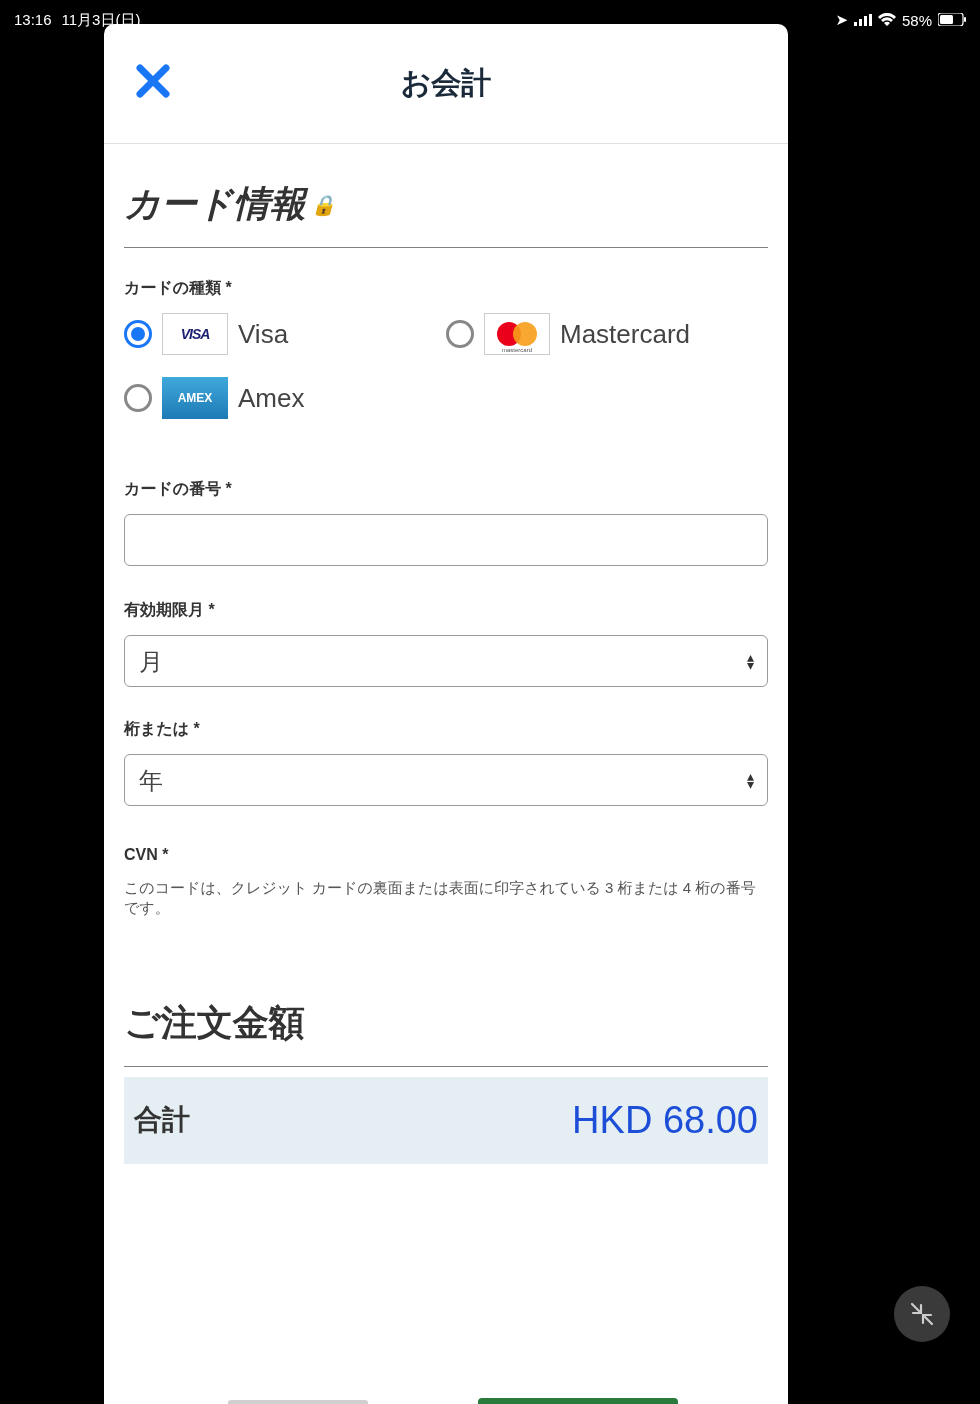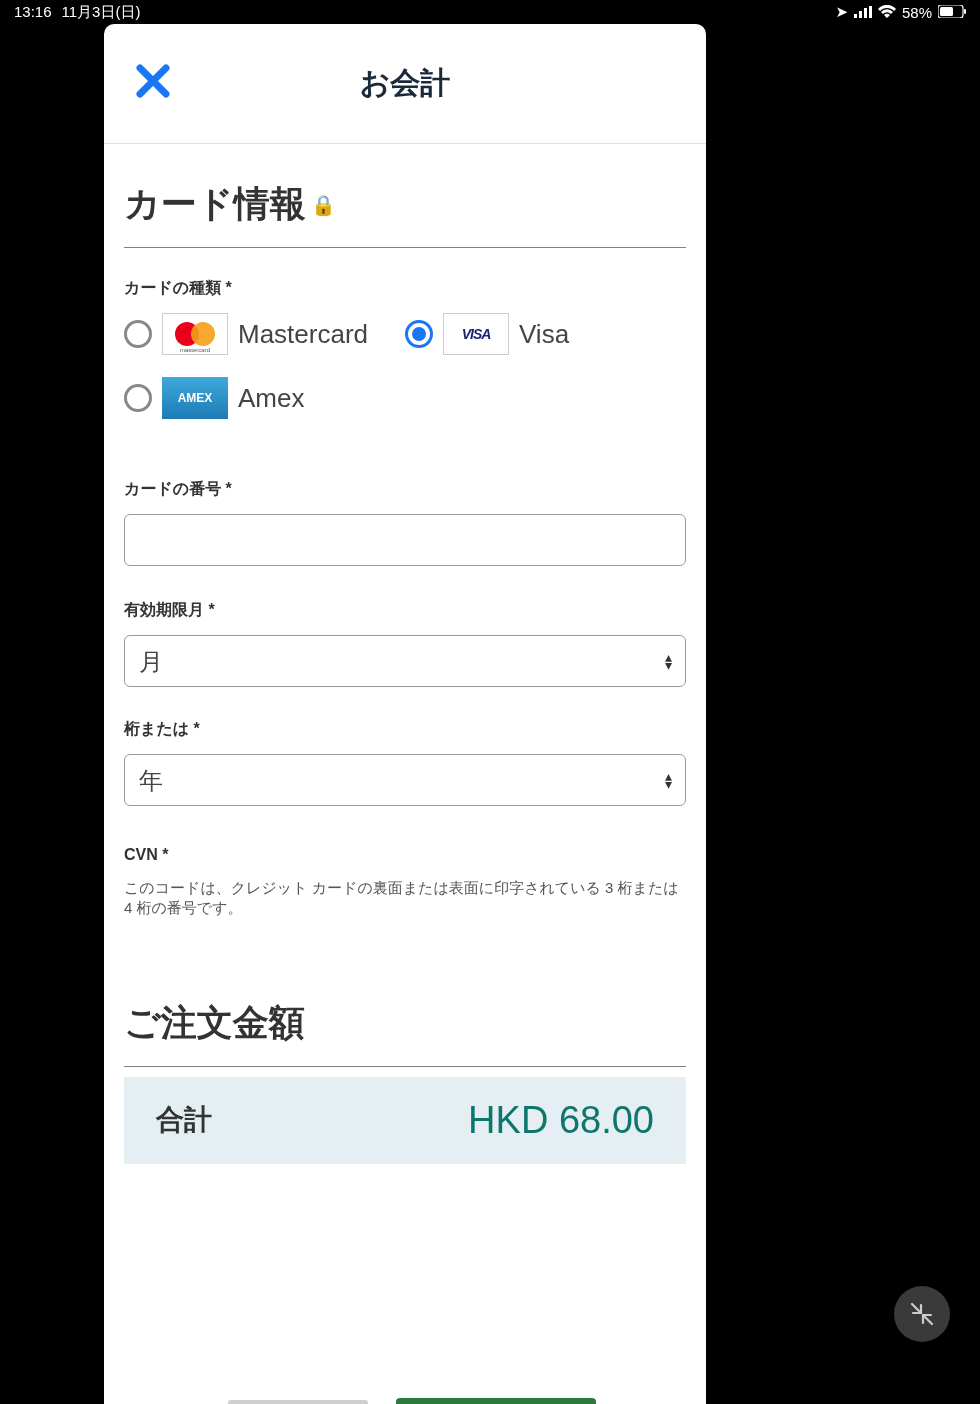--- a/index.html
+++ b/index.html
@@ -8,32 +8,32 @@
       height: 1404px;
       background: #000;
       font-family: -apple-system, BlinkMacSystemFont, "Hiragino Sans", "Hiragino Kaku Gothic ProN", sans-serif;
       position: relative;
       overflow: hidden;
     }
     .status-bar {
       display: flex;
       justify-content: space-between;
       align-items: center;
-      padding: 4px 14px;
+      padding: 20px 14px;
       color: #fff;
       font-size: 15px;
       height: 24px;
     }
     .status-left { display: flex; gap: 10px; }
     .status-right { display: flex; align-items: center; gap: 6px; }
     .card-wrap {
       position: absolute;
       top: 24px;
       left: 104px;
-      width: 602px;
+      width: 684px;
       height: 1380px;
       background: #fff;
       border-radius: 10px 10px 0 0;
       overflow: hidden;
     }
     .topbar {
       display: flex;
       align-items: center;
       height: 120px;
       border-bottom: 1px solid #e0e0e0;
@@ -57,20 +57,21 @@
     }
     .content { padding: 20px 20px 0 20px; }
     .sec-title {
       font-size: 36px;
       font-weight: 700;
       color: #333;
       display: flex;
       align-items: center;
       gap: 6px;
       margin-top: 16px;
+      font-style: italic;
     }
     .lock-icon {
       font-size: 20px;
       color: #d8a400;
     }
     .divider {
       border: none;
       border-top: 1px solid #808080;
       margin: 18px 0 30px 0;
     }
@@ -228,26 +229,26 @@
     .order-title {
       font-size: 36px; font-weight: 700; color:#333;
     }
     .order-divider {
       border:none; border-top:1px solid #808080;
       margin: 18px 0 0 0;
     }
     .total-bar {
       background:#e5eef2;
       margin-top: 10px;
-      padding: 22px 32px;
+      padding: 22px 10px;
       display:flex; justify-content:space-between; align-items:center;
       border-radius:1px;
     }
     .total-label { font-size:28px; color:#333; font-weight:600; }
-    .total-amount { font-size:38px; color:#0f766e; font-weight:400; }
+    .total-amount { font-size:38px; color:#1d4ed8; font-weight:400; }
     .fab {
       position:absolute;
       right: 30px;
       bottom: 62px;
       width: 56px; height:56px;
       border-radius:50%;
       background:#3a3a3a;
       display:flex; align-items:center; justify-content:center;
       color:#ddd;
     }
@@ -318,31 +319,31 @@
   <div class="content">
     <div class="sec-title">
       <span>カード情報</span>
       <span class="lock-icon">🔒</span>
     </div>
     <hr class="divider">
 
     <div class="field-label">カードの種類 *</div>
     <div class="card-types">
       <div class="ct-option">
+        <div class="radio selected"></div>
+        <div class="card-logo visa-logo">VISA</div>
+        <span class="ct-text">Visa</span>
+      </div>
+      <div class="ct-option">
         <div class="radio"></div>
         <div class="card-logo mc-logo">
           <div class="mc-circles"></div>
           <div class="mc-text">mastercard</div>
         </div>
         <span class="ct-text">Mastercard</span>
-      </div>
-      <div class="ct-option">
-        <div class="radio selected"></div>
-        <div class="card-logo visa-logo">VISA</div>
-        <span class="ct-text">Visa</span>
       </div>
       <div class="ct-option">
         <div class="radio"></div>
         <div class="card-logo amex-logo">AMEX</div>
         <span class="ct-text">Amex</span>
       </div>
     </div>
 
     <div class="field-label">カードの番号 *</div>
     <input class="text-input" type="text" value="" style="">

